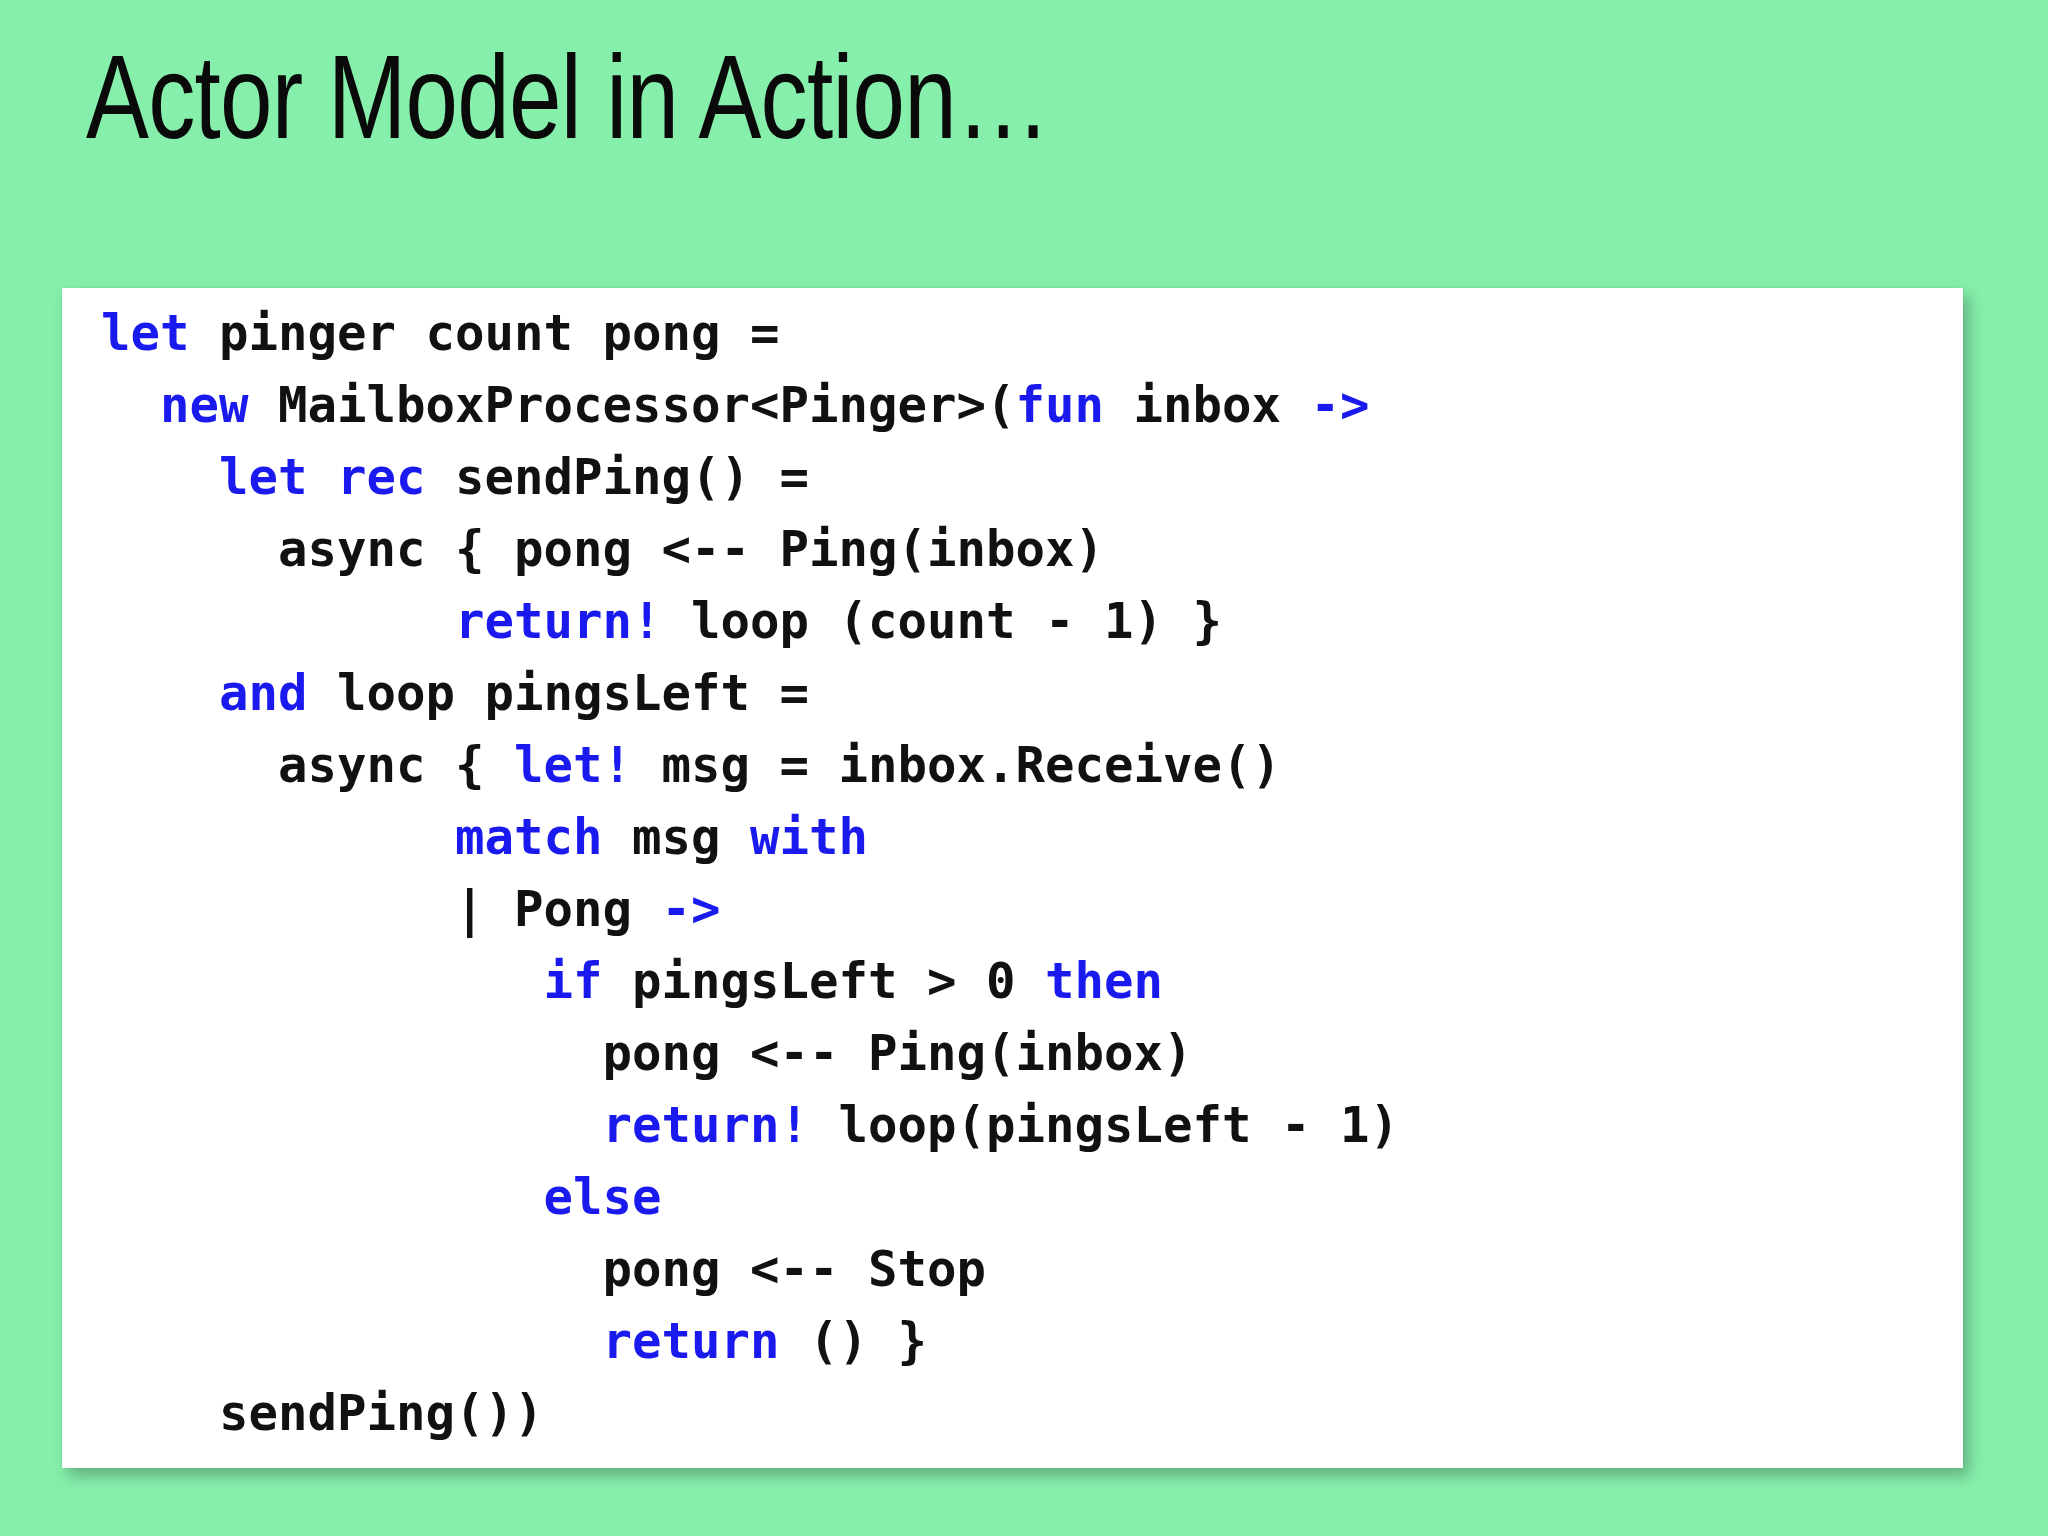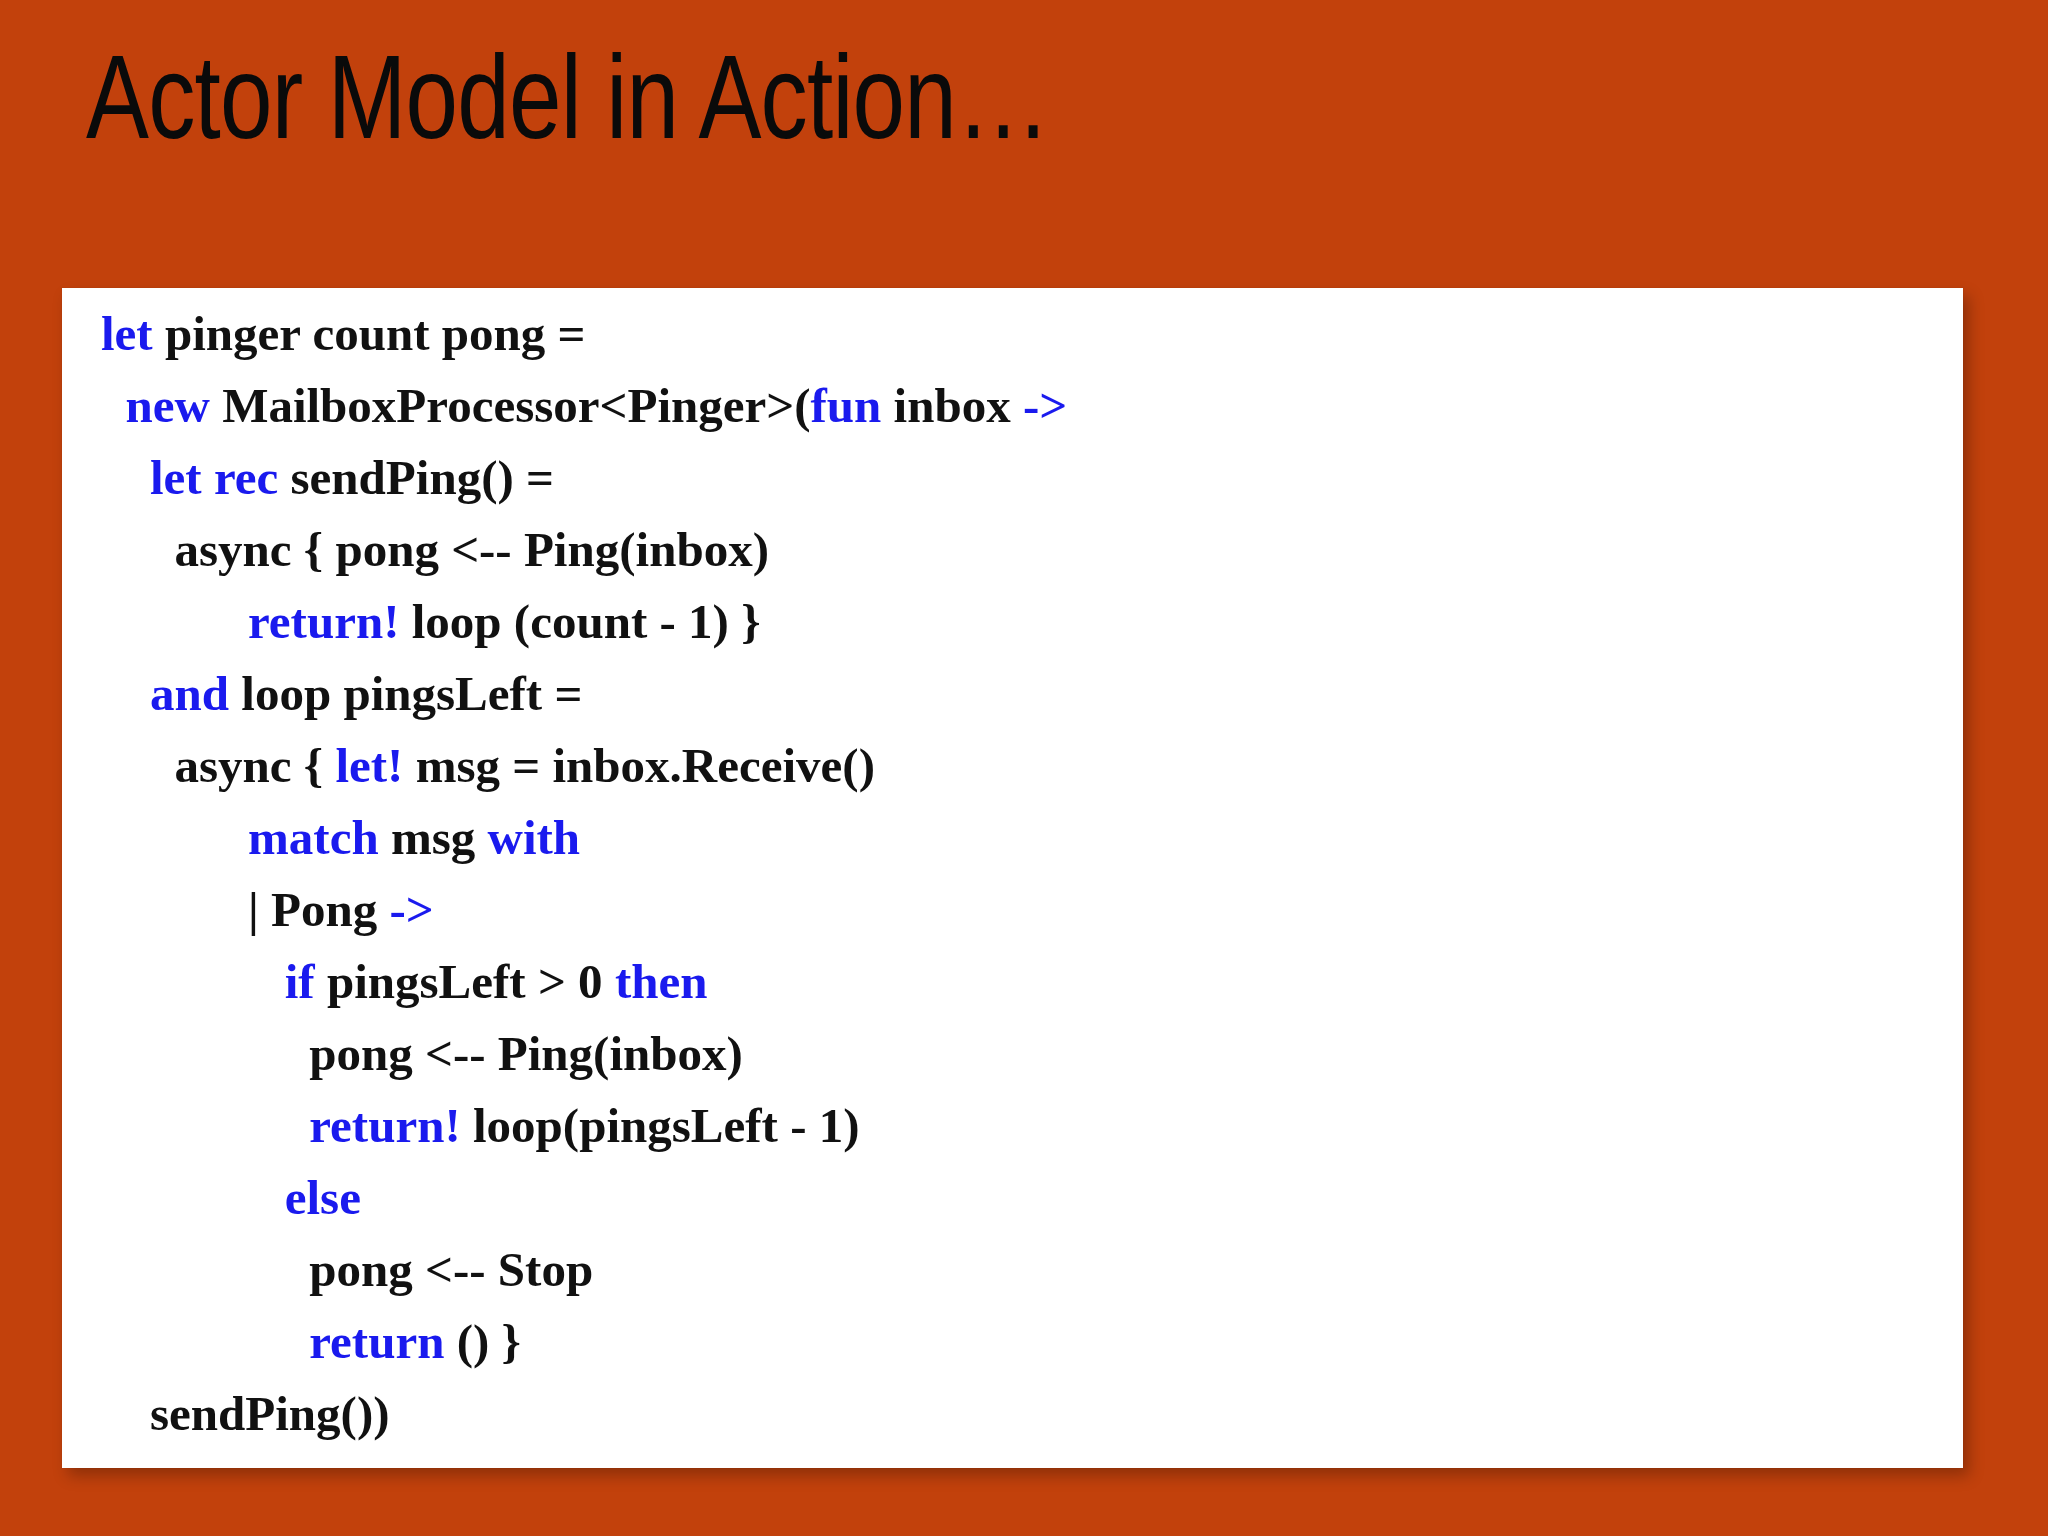--- a/index.html
+++ b/index.html
@@ -10,21 +10,21 @@
   body {
     width: 2048px;
     height: 1536px;
     overflow: hidden;
     font-family: "Liberation Sans", sans-serif;
   }
   .slide {
     position: relative;
     width: 2048px;
     height: 1536px;
-    background: #c2410c;
+    background: #86efac;
   }
   .slide-title {
     position: absolute;
     left: 86px;
     top: 30px;
     font-family: "Liberation Sans", sans-serif;
     font-weight: 300;
     font-size: 118px;
     line-height: 1.15;
     letter-spacing: -1px;
@@ -52,21 +52,20 @@
     font-weight: bold;
     font-size: 49px;
     line-height: 72px;
     color: #111111;
     white-space: pre;
     letter-spacing: 0px;
   }
   .code-line {
     white-space: pre;
     height: 72px;
-    font-family: Liberation Serif, serif;
   }
   .kw {
     color: #1a1aee;
   }
   .pl {
     color: #111111;
   }
 </style>
 </head>
 <body>

